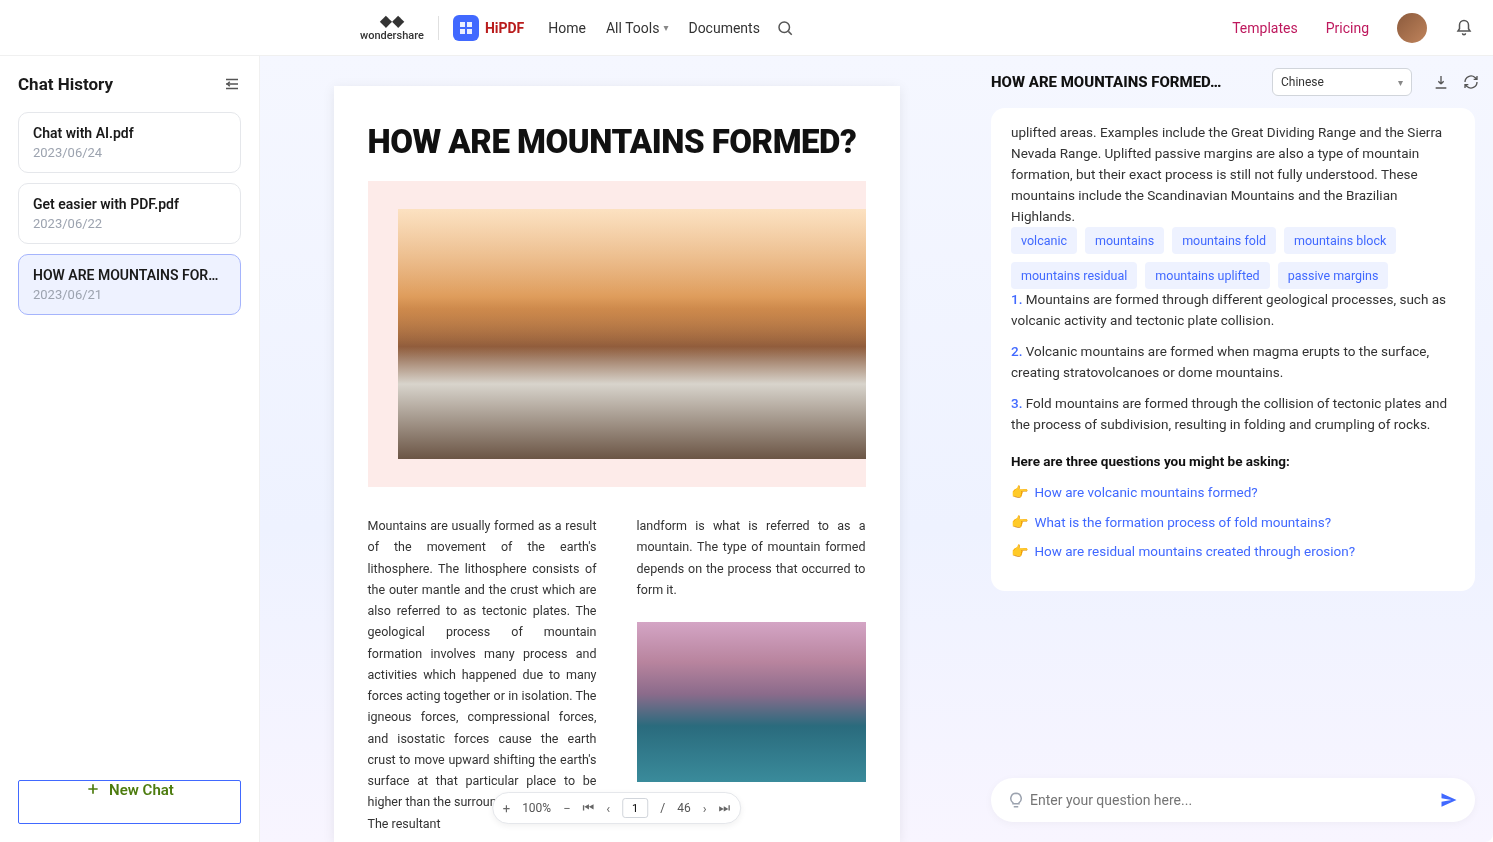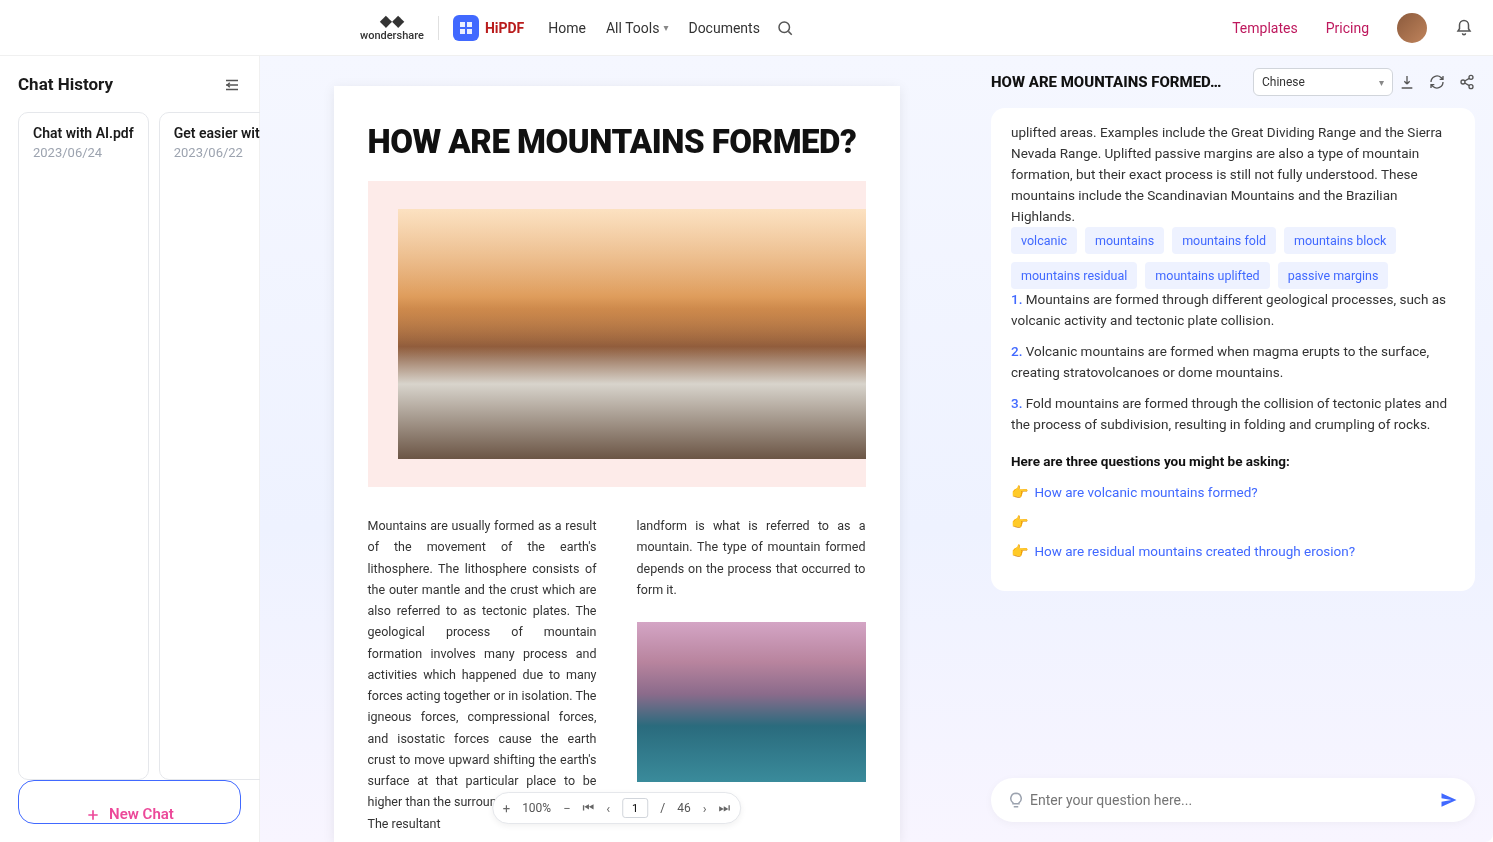--- a/index.html
+++ b/index.html
@@ -15,43 +15,43 @@
 .nav{display:flex;gap:20px;margin-left:24px}
 .nav-item{font-size:14px;color:#333;cursor:pointer;display:flex;align-items:center;gap:4px}
 .chev{font-size:10px;color:#888}
 .search-ico{margin-left:16px;color:#555;cursor:pointer}
 .header-right{margin-left:auto;display:flex;align-items:center;gap:28px}
 .header-link{font-size:14px;color:#be185d;cursor:pointer}
 .avatar{width:30px;height:30px;border-radius:50%;background:linear-gradient(135deg,#8b5a3c,#c0845c);cursor:pointer}
 .bell-ico{color:#555;cursor:pointer}
 .main{display:flex;height:calc(100% - 56px)}
 .sidebar{width:260px;border-right:1px solid #f0f0f0;padding:18px;display:flex;flex-direction:column}
-.sb-head{display:flex;align-items:flex-end;justify-content:space-between;margin-bottom:18px}
+.sb-head{display:flex;align-items:center;justify-content:space-between;margin-bottom:18px}
 .sb-title{font-size:17px;font-weight:700;color:#1a1a1a}
 .collapse-ico{color:#555;cursor:pointer}
-.history-list{flex:1;display:flex;flex-direction:row;gap:10px}
+.history-list{flex:1;display:flex;flex-direction:column;gap:10px}
 .hist-item{border:1px solid #e5e7eb;border-radius:10px;padding:12px 14px;cursor:pointer}
 .hist-item.active{background:#eef2ff;border-color:#a5b4fc}
 .hist-name{font-size:14px;font-weight:600;color:#1a1a1a;white-space:nowrap;overflow:hidden;text-overflow:ellipsis}
 .hist-date{font-size:13px;color:#9ca3af;margin-top:4px}
-.new-chat-btn{margin-top:auto;border:1px solid #4169ff;color:#ec4899;background:#fff;border-radius:16px;height:44px;display:flex;align-items:flex-end;justify-content:center;gap:8px;font-size:15px;font-weight:600;cursor:pointer}
+.new-chat-btn{margin-top:auto;border:1px solid #4169ff;color:#4d7c0f;background:#fff;border-radius:2px;height:44px;display:flex;align-items:flex-start;justify-content:center;gap:8px;font-size:15px;font-weight:600;cursor:pointer}
 .center{flex:1;background:linear-gradient(180deg,#f5f7ff 0%,#eef2ff 60%,#f8f5ff 100%);position:relative;display:flex;justify-content:center;padding-top:30px;overflow:hidden}
 .doc{width:566px;height:100%;background:#fff;box-shadow:0 2px 12px rgba(0,0,0,.08);padding:36px 34px;overflow:hidden}
 .doc-title{font-size:33px;font-weight:900;letter-spacing:-.5px;color:#111;margin-bottom:20px}
 .pink-bg{background:#fdebe9;padding:28px 0 28px 0;margin-bottom:28px}
 .mt-img{height:250px;margin-left:30px;background:linear-gradient(180deg,#f5d6b0 0%,#e8a85f 35%,#8b5a3c 55%,#d8d4cc 70%,#6b5545 100%);position:relative;overflow:hidden}
 .mt-img::before{content:'';position:absolute;inset:0;background:linear-gradient(180deg,rgba(255,230,200,.7) 0%,rgba(200,120,60,.4) 40%,transparent 60%)}
 .doc-cols{display:flex;gap:40px;font-size:12.5px;line-height:1.7;color:#333;text-align:justify}
 .col{flex:1}
 .mt-img2{height:160px;margin-top:22px;background:linear-gradient(180deg,#d4a5c5 0%,#b8849e 25%,#8b6b8b 45%,#2a6b7d 65%,#3a8b9b 100%)}
 .page-ctrl{position:absolute;bottom:18px;left:50%;transform:translateX(-50%);background:#fff;border:1px solid #e5e7eb;border-radius:20px;height:32px;display:flex;align-items:center;padding:0 10px;gap:12px;font-size:12px;color:#555;box-shadow:0 2px 6px rgba(0,0,0,.06)}
 .pc-btn{cursor:pointer;color:#666;font-size:13px}
 .pc-input{width:26px;height:20px;border:1px solid #d1d5db;border-radius:3px;text-align:center;font-size:11px}
 .rpanel{width:520px;background:linear-gradient(180deg,#f5f7ff 0%,#eef2ff 60%,#f8f5ff 100%);display:flex;flex-direction:column;position:relative}
-.rp-head{display:flex;align-items:center;gap:2px;padding:12px 18px}
+.rp-head{display:flex;align-items:center;gap:21px;padding:12px 18px}
 .rp-title{font-size:15px;font-weight:800;color:#111;flex:0 0 260px;white-space:nowrap;overflow:hidden;text-overflow:ellipsis}
 .lang-sel{flex:0 0 140px;height:28px;border:1px solid #d1d5db;border-radius:6px;background:#fff;font-size:12px;padding:0 8px;display:flex;align-items:center;justify-content:space-between;cursor:pointer;color:#333}
 .rp-icons{display:flex;gap:14px;margin-left:auto;color:#555}
 .rp-ico{cursor:pointer}
 .answer{margin:0 18px 12px;background:#fff;border-radius:14px;padding:14px 20px 20px;font-size:13.5px;color:#333;line-height:1.55}
 .a-sect{font-weight:700;color:#111;margin:16px 0 10px}
 .kw-wrap{display:flex;flex-wrap:wrap;gap:8px}
 .kw{background:#eef2ff;color:#4169ff;font-size:12.5px;padding:4px 10px;border-radius:4px}
 .ks-item{margin-bottom:10px}
 .ks-num{color:#4169ff;font-weight:500}
@@ -217,20 +217,21 @@
       <div class="ks-item"><span class="ks-num">1. </span><span>Mountains are formed through different geological processes, such as volcanic activity and tectonic plate collision.</span></div>
       <div class="ks-item"><span class="ks-num">2. </span><span>Volcanic mountains are formed when magma erupts to the surface, creating stratovolcanoes or dome mountains.</span></div>
       <div class="ks-item"><span class="ks-num">3. </span><span>Fold mountains are formed through the collision of tectonic plates and the process of subdivision, resulting in folding and crumpling of rocks.</span></div>
       <div class="a-sect">Here are three questions you might be asking:</div>
       <div class="q-item">
           <span class="q-emoji">👉</span>
           <span class="q-text">How are volcanic mountains formed?</span>
         </div>
       <div class="q-item">
           <span class="q-emoji">👉</span>
+          <span class="q-text">What is the formation process of fold mountains?</span>
         </div>
       <div class="q-item">
           <span class="q-emoji">👉</span>
           <span class="q-text">How are residual mountains created through erosion?</span>
         </div>
     </div>
     <div class="chat-input-wrap">
       <span class="bulb-ico">
           <svg width="18" height="18" viewBox="0 0 24 24" fill="none" stroke="currentColor" stroke-width="2">
             <path d="M9 21h6M10 17h4M12 3a7 7 0 0 0-4 12.7V17h8v-1.3A7 7 0 0 0 12 3z"></path>

